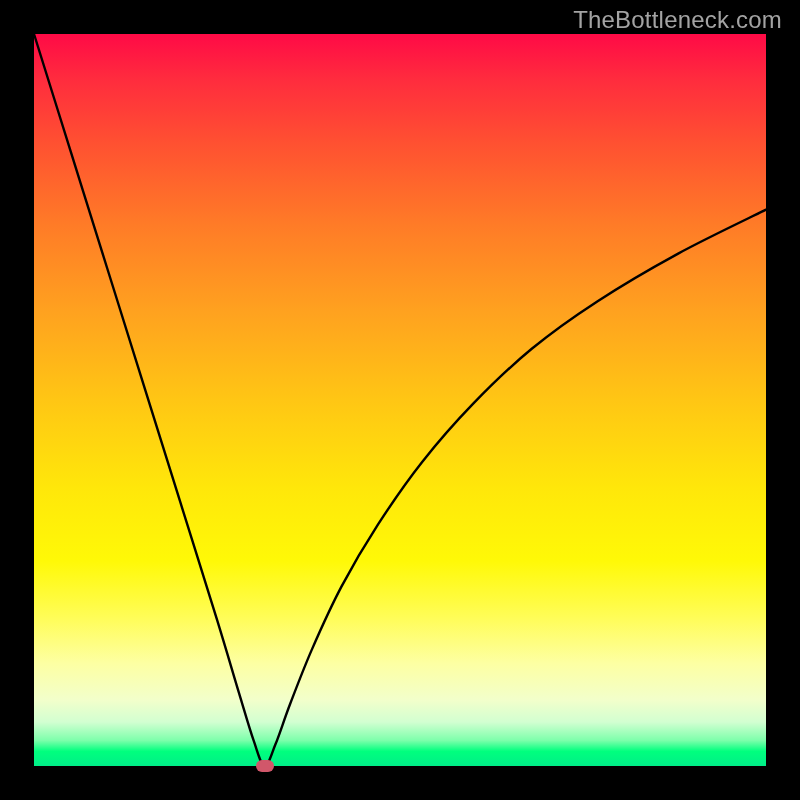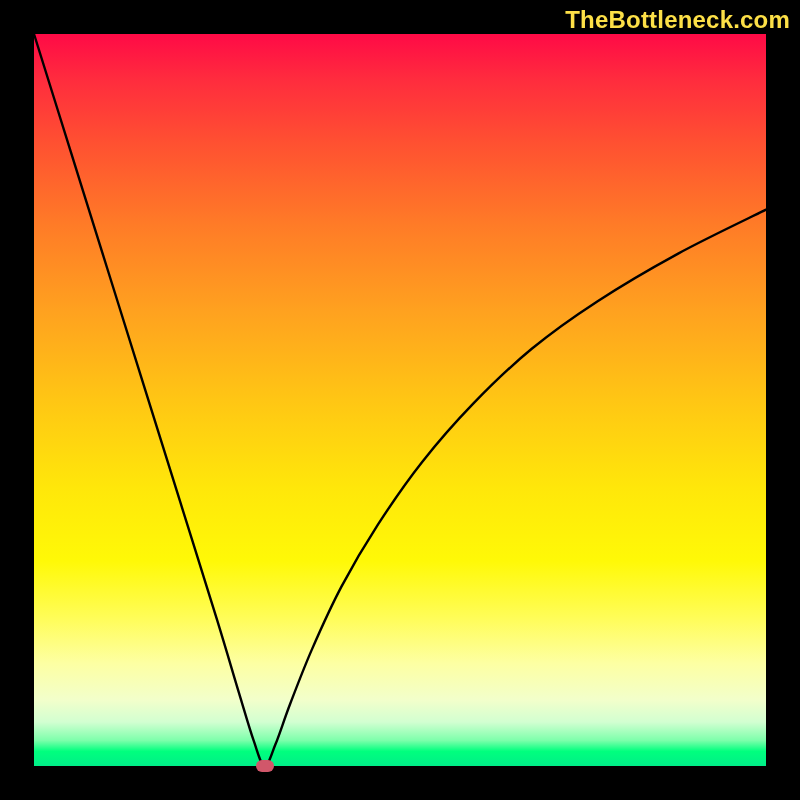--- a/index.html
+++ b/index.html
@@ -39,24 +39,24 @@
       #f2ffcb 91%,
       #d2ffd1 94%,
       #7dffab 96.5%,
       #00ff7e 98%,
       #00ee88 100%
     );
   }
   .watermark {
     position: absolute;
     top: 6px;
-    right: 10px;
-    color: #fde047;
+    right: 18px;
+    color: #a3a3a3;
     font-size: 24px;
-    font-weight: 700;
+    font-weight: 400;
     letter-spacing: 0.2px;
     user-select: none;
   }
   svg.curve {
     position: absolute;
     left: 0;
     top: 0;
     width: 732px;
     height: 732px;
     overflow: visible;

